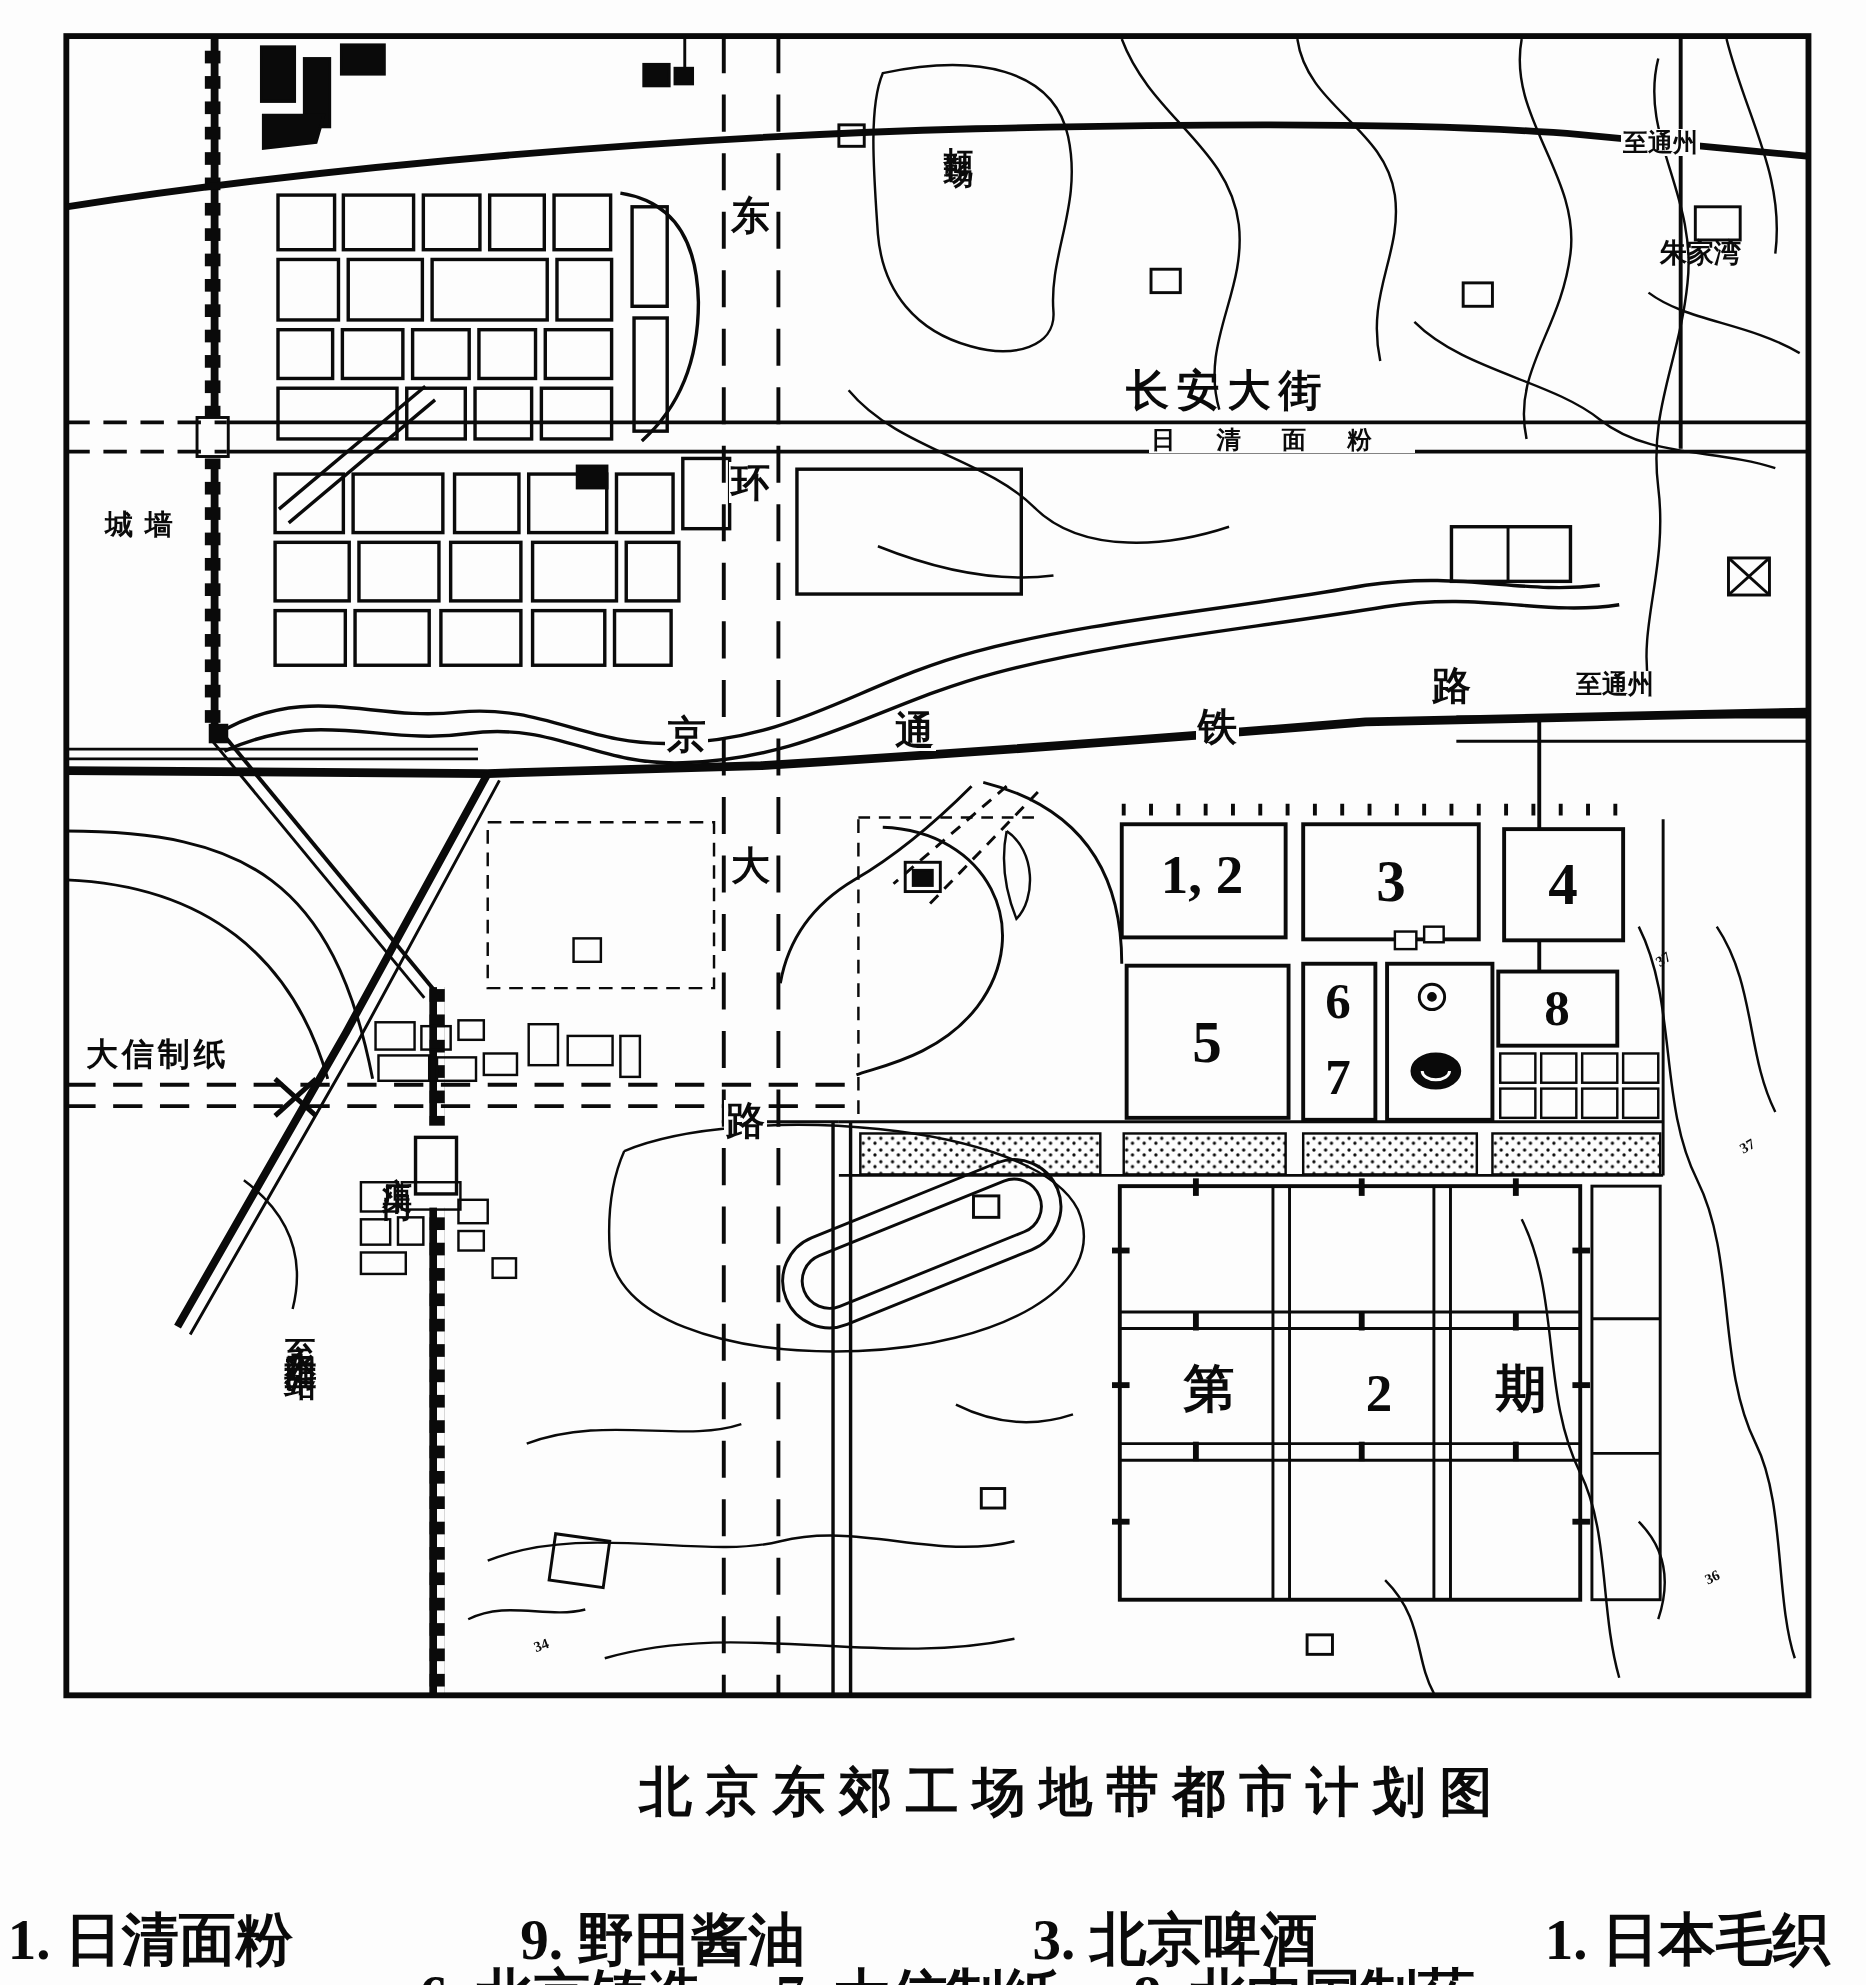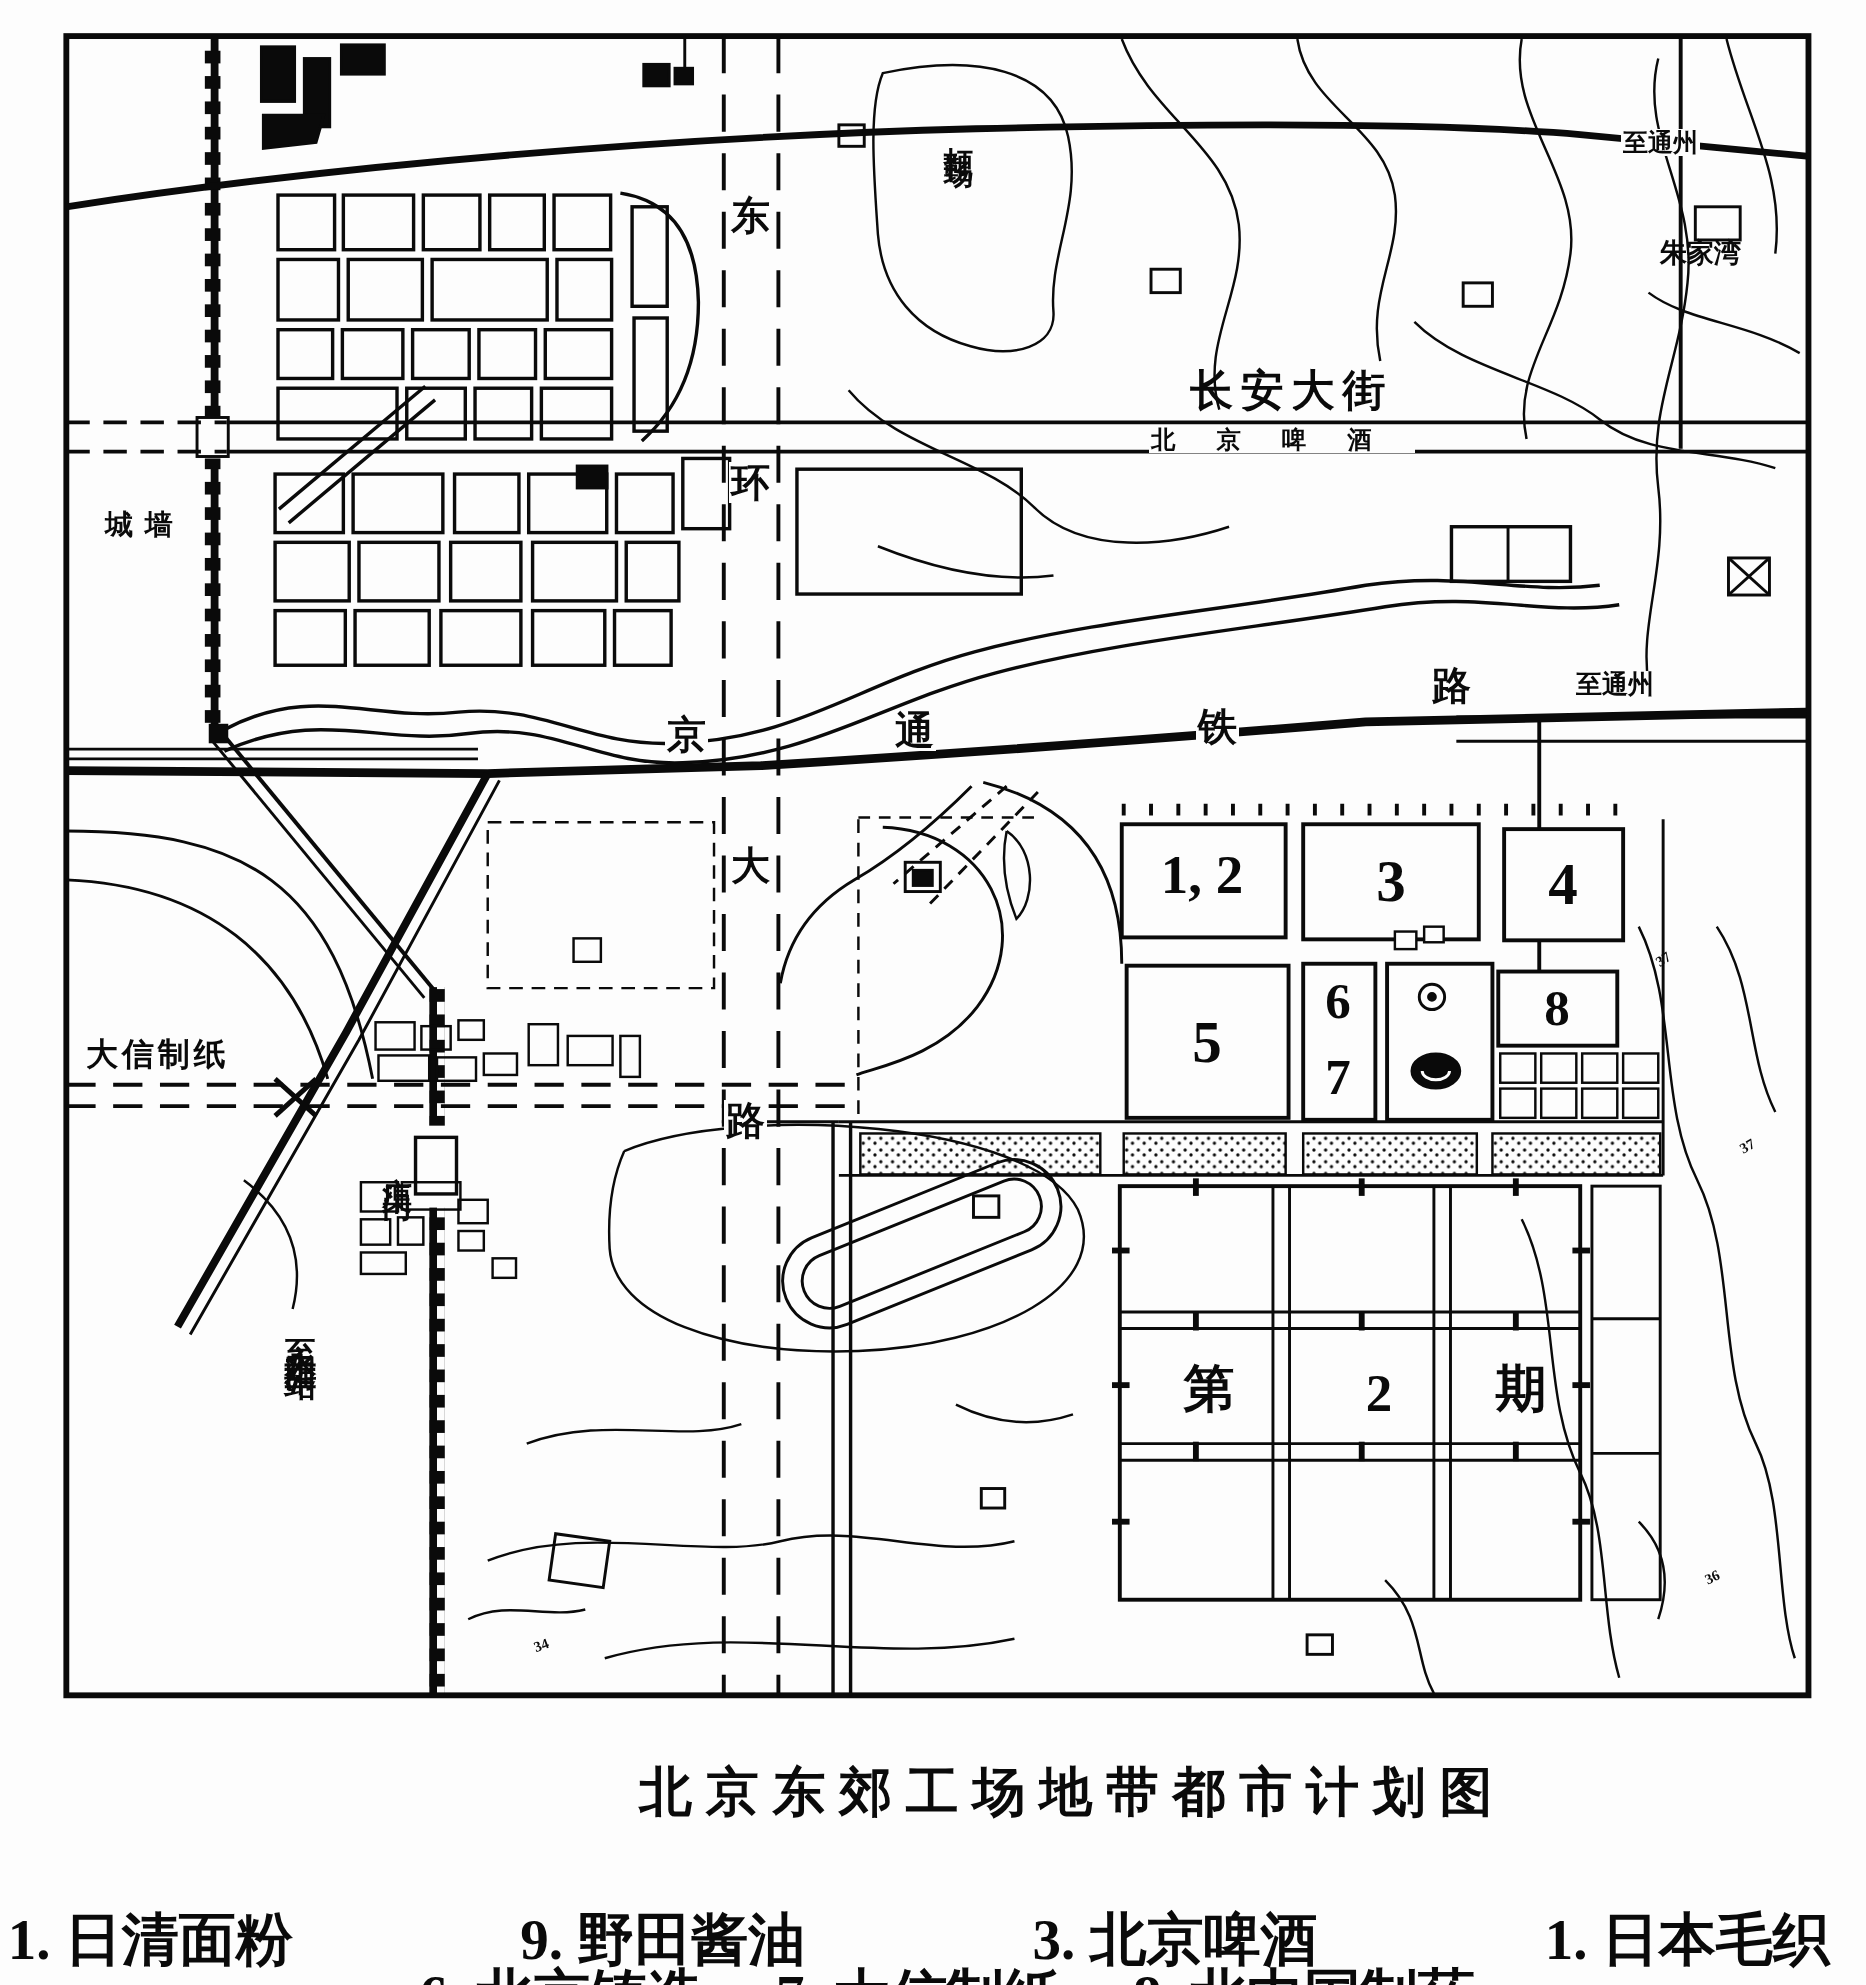--- a/index.html
+++ b/index.html
@@ -291,22 +291,22 @@
           <rect x="566" y="1576" width="56" height="48"></rect>
         </g>
     <rect x="998" y="1226" width="26" height="22"></rect>
     <rect x="1006" y="1526" width="24" height="20"></rect>
     <rect x="1340" y="1676" width="26" height="20"></rect>
   </g>
 </svg>
 
 <div class="ml bgw" style="left:1621px;top:129px;font-size:25px;">至通州</div>
 <div class="ml" style="left:1660px;top:240px;font-size:27px;">朱家湾</div>
-<div class="ml" style="left:1190px;top:369px;font-size:43px;letter-spacing:7.8px;">长安大街</div>
-<div class="ml bgw" style="left:1149px;top:427px;font-size:24.4px;letter-spacing:41px;">北京啤酒</div>
+<div class="ml" style="left:1126px;top:369px;font-size:43px;letter-spacing:7.8px;">长安大街</div>
+<div class="ml bgw" style="left:1149px;top:427px;font-size:24.4px;letter-spacing:41px;">日清面粉</div>
 <div class="ml" style="left:105px;top:511px;font-size:28px;letter-spacing:11.7px;">城墙</div>
 <div class="ml vert" style="left:944px;top:125px;font-size:29px;">打靶场</div>
 
 <div class="ml bgw" style="left:729px;top:195px;font-size:39px;">东</div>
 <div class="ml bgw" style="left:729px;top:462px;font-size:39px;">环</div>
 <div class="ml bgw" style="left:729px;top:845px;font-size:39px;">大</div>
 <div class="ml bgw" style="left:724px;top:1100px;font-size:39px;">路</div>
 
 <div class="ml bgw" style="left:665px;top:714px;font-size:39px;">京</div>
 <div class="ml bgw" style="left:893px;top:710px;font-size:39px;">通</div>

